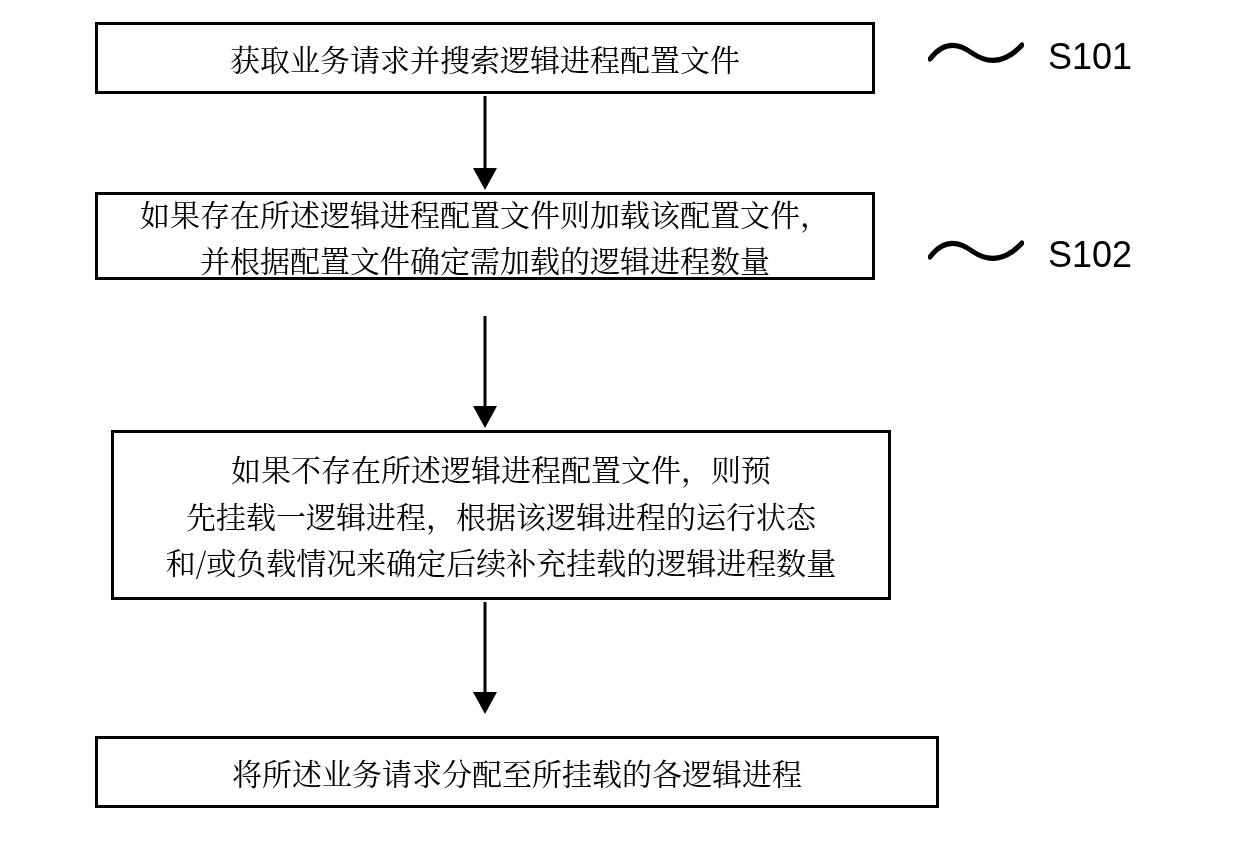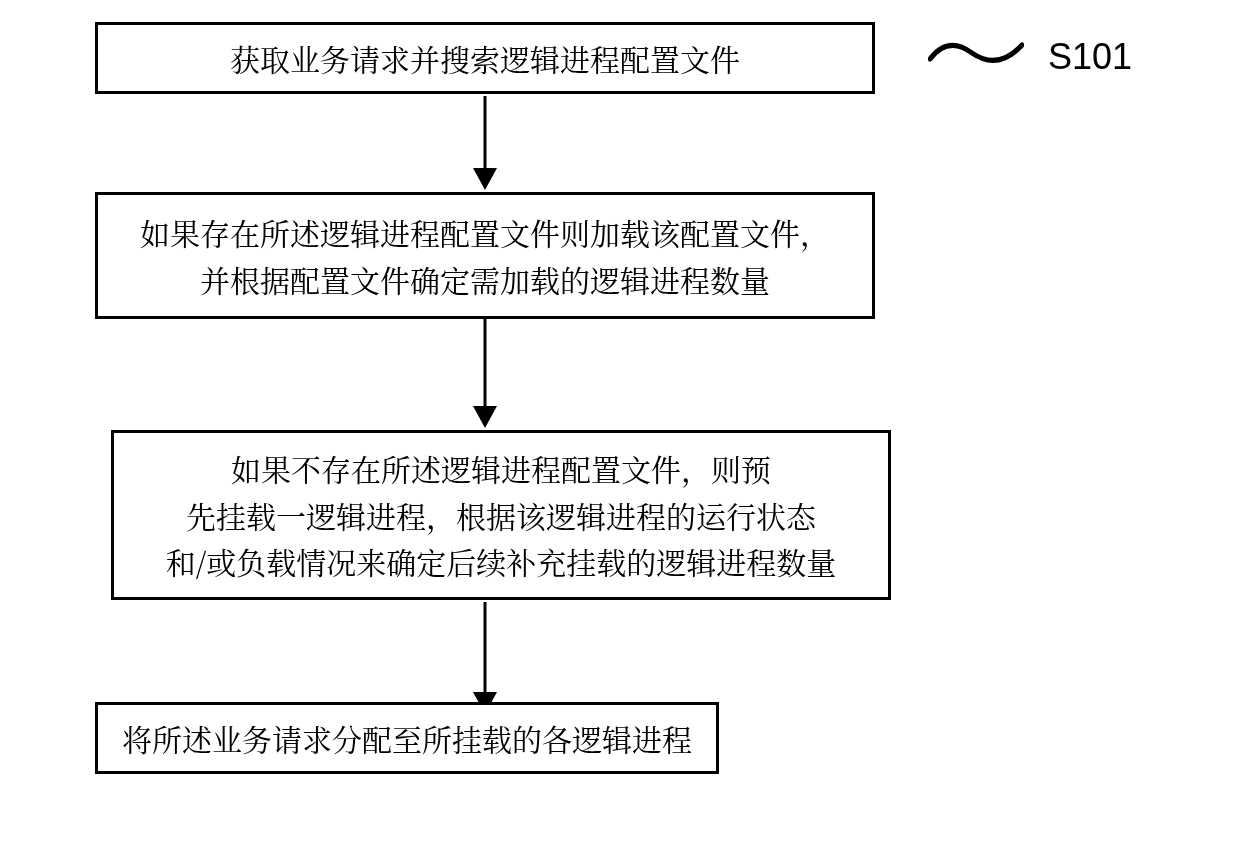--- a/index.html
+++ b/index.html
@@ -62,38 +62,46 @@
       </svg>
     </span>
     <span>S101</span>
   </div>
 
   <svg class="arrow" style="top:0; height:863px;">
     <line x1="485" y1="96" x2="485" y2="172"></line>
     <polygon points="485,190 473,168 497,168"></polygon>
   </svg>
 
-  <div class="step-box" style="left:95px; top:192px; width:780px; height:127px;">
+  <div class="step-box" style="left:95px; top:192px; width:780px; height:88px;">
     <span style="white-space:pre-line;">如果存在所述逻辑进程配置文件则加载该配置文件，
 并根据配置文件确定需加载的逻辑进程数量</span>
+  </div>
+  <div class="step-label" style="left:928px; top:234px;">
+    <span class="tilde">
+      <svg width="96" height="32" viewBox="0 0 96 32">
+        <path d="M2 22 Q 20 -2, 44 16 Q 70 34, 94 8" stroke="#000" stroke-width="5" fill="none" stroke-linecap="round"></path>
+      </svg>
+    </span>
+    <span>S102</span>
   </div>
 
   <svg class="arrow" style="top:0; height:863px;">
     <line x1="485" y1="316" x2="485" y2="410"></line>
     <polygon points="485,428 473,406 497,406"></polygon>
   </svg>
 
   <div class="step-box" style="left:95px; top:430px; width:780px; height:170px;margin-left:16px;">
     <span style="white-space:pre-line;">如果不存在所述逻辑进程配置文件，则预
 先挂载一逻辑进程，根据该逻辑进程的运行状态
 和/或负载情况来确定后续补充挂载的逻辑进程数量</span>
   </div>
 
   <svg class="arrow" style="top:0; height:863px;">
     <line x1="485" y1="602" x2="485" y2="696"></line>
     <polygon points="485,714 473,692 497,692"></polygon>
   </svg>
 
-  <div class="step-box" style="left:95px; top:702px; width:624px; height:72px;">
+  <div class="step-box" style="left:95px; top:736px; width:844px; height:72px;">
     <span>将所述业务请求分配至所挂载的各逻辑进程</span>
   </div>
 
 </div>
 
 </body></html>

